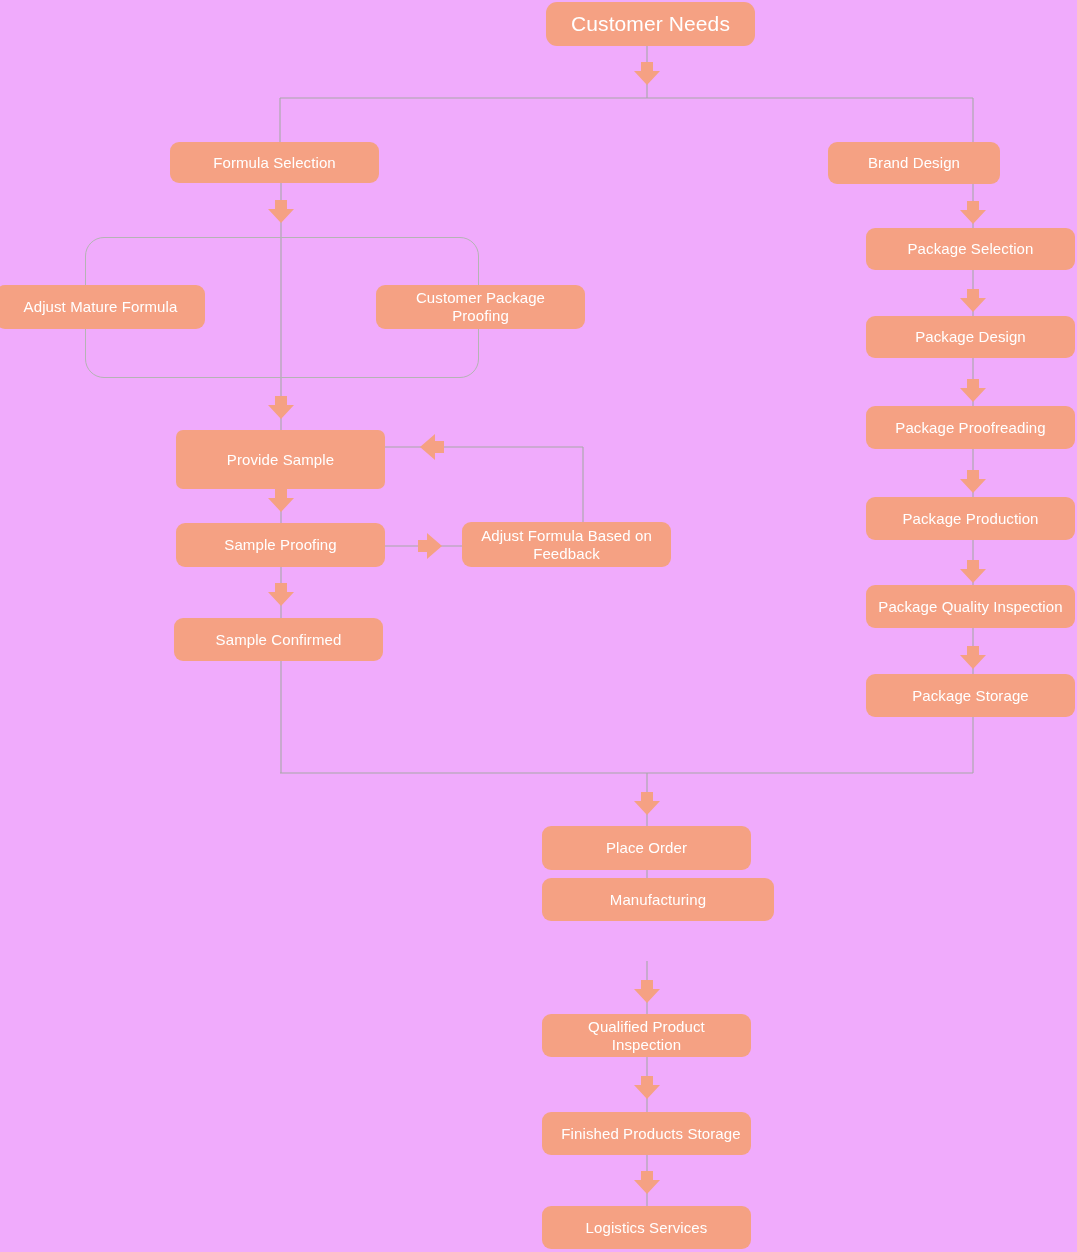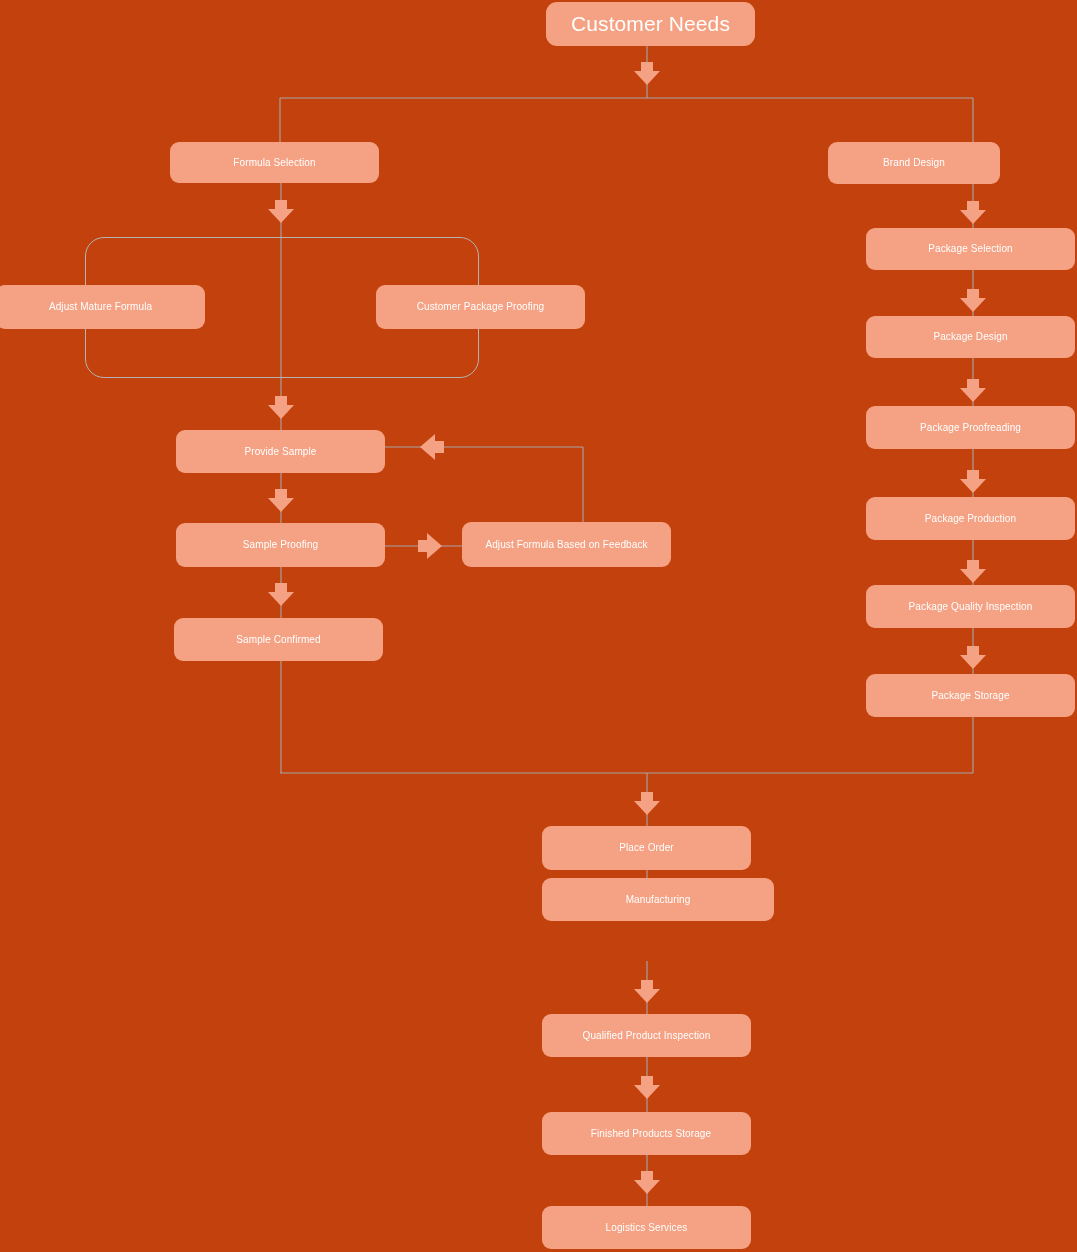--- a/index.html
+++ b/index.html
@@ -7,21 +7,21 @@
     padding: 0;
     background: #f5f5f5;
   }
   body {
     font-family: "Liberation Sans", sans-serif;
   }
   #canvas {
     position: relative;
     width: 1077px;
     height: 1252px;
-    background: #c2410c;
+    background: #f0abfc;
     overflow: hidden;
   }
   svg.edges {
     position: absolute;
     left: 0;
     top: 0;
     width: 1077px;
     height: 1252px;
     pointer-events: none;
   }
@@ -30,21 +30,21 @@
     box-sizing: border-box;
     background: #F5A183;
     border-radius: 9px;
     color: #ffffff;
     display: flex;
     align-items: center;
     justify-content: center;
     text-align: center;
     line-height: 1.18;
     padding: 2px 10px;
-    font-size: 10px;
+    font-size: 15px;
     font-weight: 400;
     letter-spacing: 0.1px;
     z-index: 3;
   }
   .node.title {
     font-size: 21px;
     border-radius: 11px;
   }
   .groupbox {
     position: absolute;
@@ -141,21 +141,21 @@
   </div>
 
   <div class="node" style="left:-4px; top:285px; width:209px; height:44px;">
     <span>Adjust Mature Formula</span>
   </div>
 
   <div class="node" style="left:376px; top:285px; width:209px; height:44px;">
     <span>Customer Package Proofing</span>
   </div>
 
-  <div class="node" style="left:176px; top:430px; width:209px; height:43px;">
+  <div class="node" style="left:176px; top:430px; width:209px; height:59px;border-radius:7px;">
     <span>Provide Sample</span>
   </div>
 
   <div class="node" style="left:176px; top:523px; width:209px; height:44px;">
     <span>Sample Proofing</span>
   </div>
 
   <div class="node" style="left:462px; top:522px; width:209px; height:45px;">
     <span>Adjust Formula Based on Feedback</span>
   </div>

